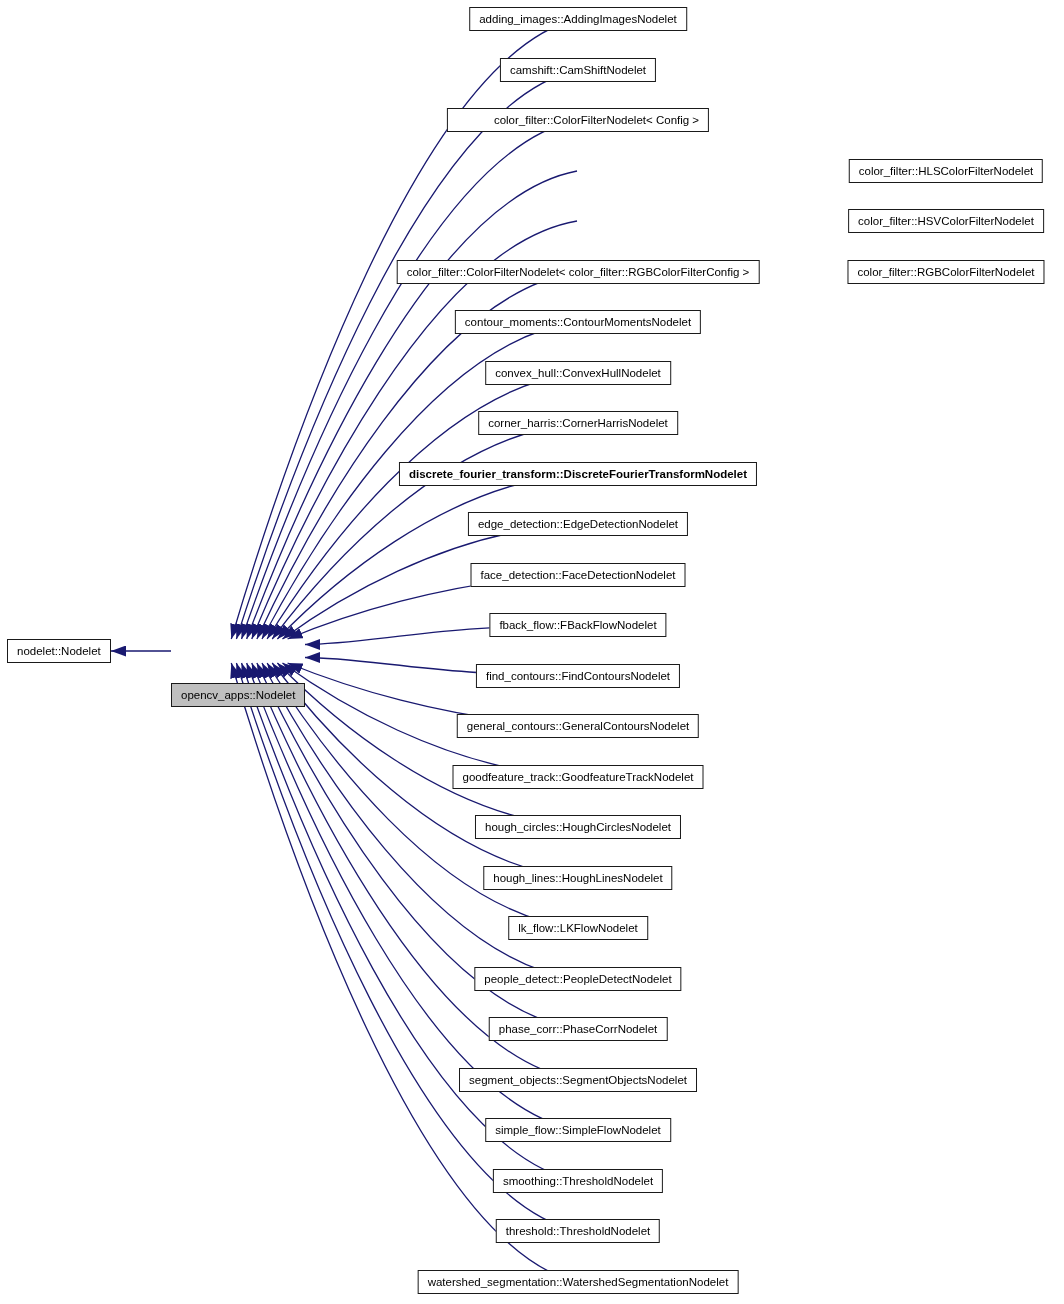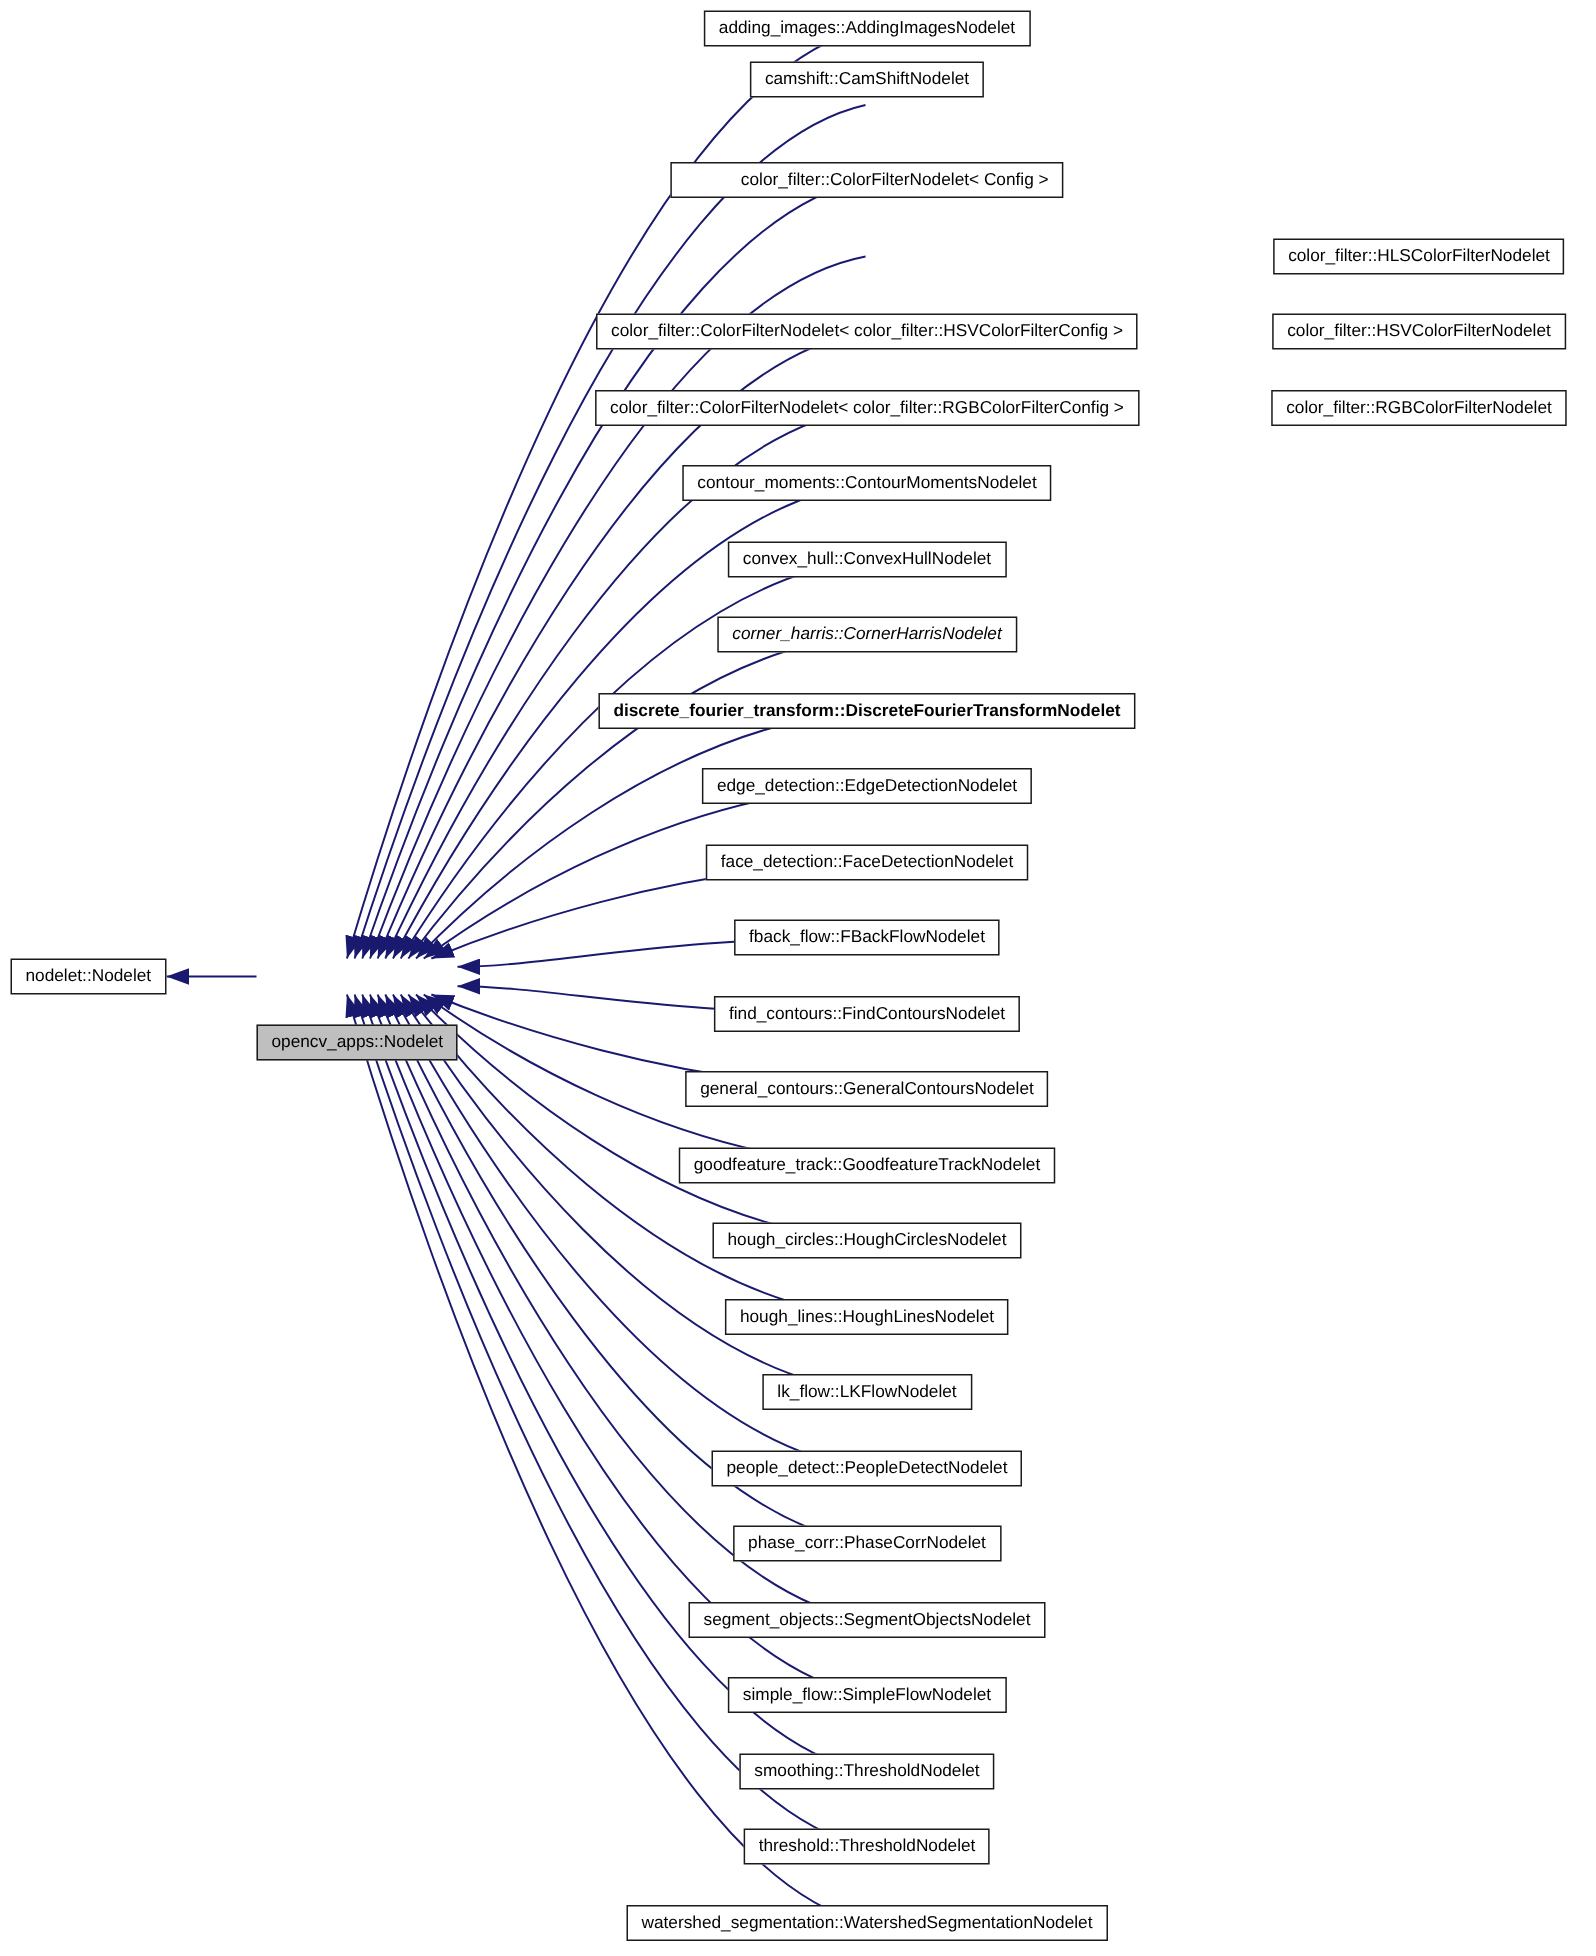--- a/index.html
+++ b/index.html
@@ -78,27 +78,26 @@
         <path d="M945,272 L941,272" marker-end="url(#arrow)"></path>
         <path d="M171,651 L111,651" marker-end="url(#arrow)"></path>
       </g>
   </svg>
 
   <div class="node" style="left:7px;top:639px;">nodelet::Nodelet</div>
 
   <div class="node central" style="left:171px;top:639px;margin-top:44px;">opencv_apps::Nodelet</div>
 
   <div class="node derived centered" style="left:578px;top:7px;">adding_images::AddingImagesNodelet</div>
-  <div class="node derived centered" style="left:578px;top:41px;">camshift::CamShiftNodelet</div>
+  <div class="node derived centered" style="left:578px;top:58px;">camshift::CamShiftNodelet</div>
   <div class="node derived centered" style="left:578px;top:108px;padding-left:46px;">color_filter::ColorFilterNodelet&lt; Config &gt;</div>
-  <div class="node derived centered" style="left:578px;top:209px;">color_filter::ColorFilterNodelet&lt; color_filter::HSVColorFilterConfig &gt;</div>
   <div class="node derived centered" style="left:578px;top:260px;">color_filter::ColorFilterNodelet&lt; color_filter::RGBColorFilterConfig &gt;</div>
   <div class="node derived centered" style="left:578px;top:310px;">contour_moments::ContourMomentsNodelet</div>
   <div class="node derived centered" style="left:578px;top:361px;">convex_hull::ConvexHullNodelet</div>
-  <div class="node derived centered" style="left:578px;top:411px;font-style:italic;">corner_harris::CornerHarrisNodelet</div>
+  <div class="node derived centered" style="left:578px;top:411px;">corner_harris::CornerHarrisNodelet</div>
   <div class="node derived centered" style="left:578px;top:462px;font-weight:bold;">discrete_fourier_transform::DiscreteFourierTransformNodelet</div>
   <div class="node derived centered" style="left:578px;top:512px;">edge_detection::EdgeDetectionNodelet</div>
   <div class="node derived centered" style="left:578px;top:563px;">face_detection::FaceDetectionNodelet</div>
   <div class="node derived centered" style="left:578px;top:613px;">fback_flow::FBackFlowNodelet</div>
   <div class="node derived centered" style="left:578px;top:664px;">find_contours::FindContoursNodelet</div>
   <div class="node derived centered" style="left:578px;top:714px;">general_contours::GeneralContoursNodelet</div>
   <div class="node derived centered" style="left:578px;top:765px;">goodfeature_track::GoodfeatureTrackNodelet</div>
   <div class="node derived centered" style="left:578px;top:815px;">hough_circles::HoughCirclesNodelet</div>
   <div class="node derived centered" style="left:578px;top:866px;">hough_lines::HoughLinesNodelet</div>
   <div class="node derived centered" style="left:578px;top:916px;">lk_flow::LKFlowNodelet</div>

